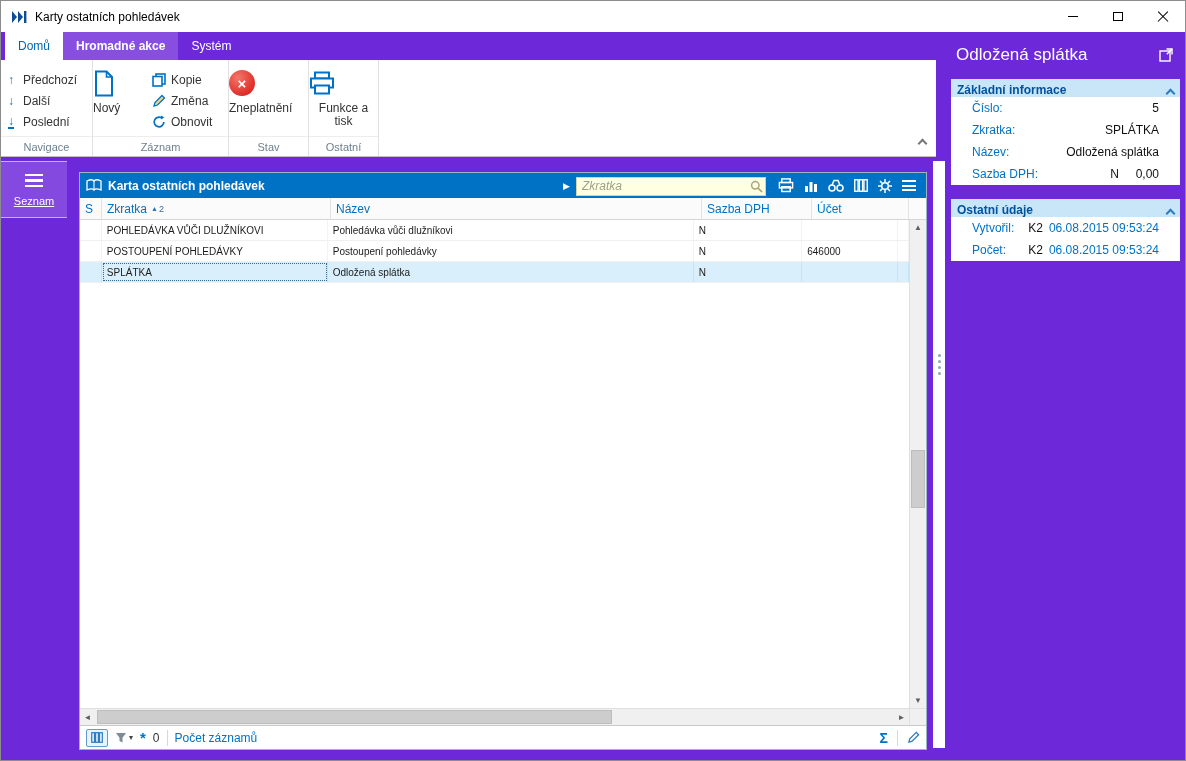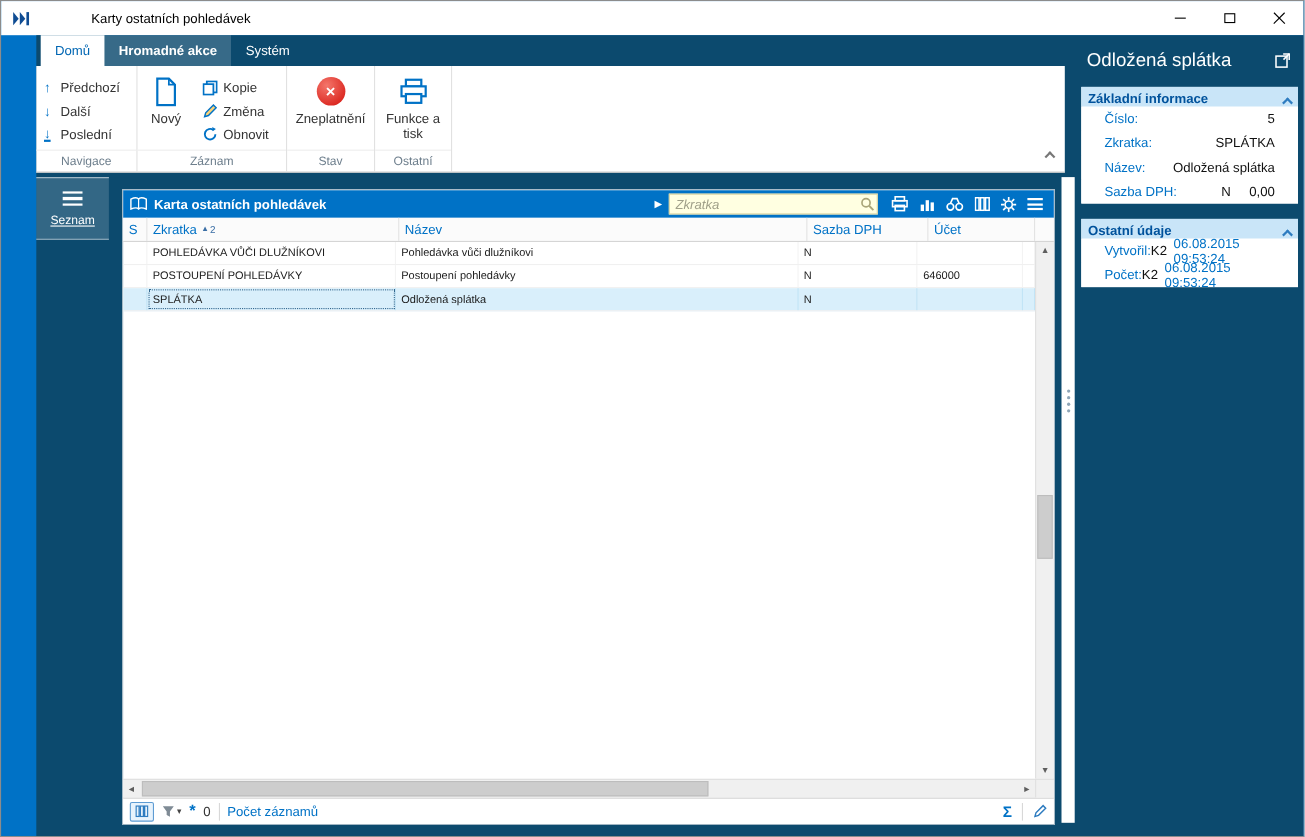--- a/index.html
+++ b/index.html
@@ -1,52 +1,52 @@
 <!DOCTYPE html>
 <html lang="cs"><head>
 <meta charset="utf-8">
 <style>
   * { box-sizing: border-box; }
   body { margin:0; background:#fff; font-family:"Liberation Sans","DejaVu Sans",sans-serif; }
   .win { position:relative; width:1186px; height:761px; border:1px solid #8C8C8C; background:#0072C6; overflow:hidden; }
 
   
-  .titlebar { position:absolute; top:0; left:0; right:0; height:31px; background:#fff; display:flex; align-items:center;gap:48px; }
+  .titlebar { position:absolute; top:0; left:0; right:0; height:31px; background:#fff; display:flex; align-items:center; }
   .appicon { margin-left:10px; display:flex; }
   .wtitle { margin-left:8px; font-size:12px; color:#000; }
   .wbtns { margin-left:auto; display:flex; height:100%; }
   .wbtn { width:45px; height:100%; display:flex; align-items:center; justify-content:center; cursor:pointer; }
   .g-min { width:10px; height:1px; background:#000; }
   .g-max { width:10px; height:9px; border:1px solid #000; }
   .g-close { position:relative; width:12px; height:12px; }
   .g-close::before,.g-close::after { content:""; position:absolute; left:-1px; top:5.4px; width:14px; height:1.3px; background:#000; }
   .g-close::before { transform:rotate(45deg); } .g-close::after { transform:rotate(-45deg); }
 
   
-  .workspace { position:absolute; top:31px; left:0; right:0; bottom:0; background:#0c4a6e;margin-left:32px; }
+  .workspace { position:absolute; top:31px; left:0; right:0; bottom:0; background:#6d28d9; }
 
   
   .tabs { position:absolute; top:0; left:4px; height:28px; display:flex; }
   .tab { padding:0 13px; font-size:12px; color:#fff; display:flex; align-items:center; cursor:pointer; }
   .tab.active { background:#fff; color:#0066B3; }
   .tab.hl { background:rgba(255,255,255,.18); font-weight:bold; }
 
   
   .ribbon { position:absolute; top:28px; left:0; width:935px; height:97px; background:#fff; border-bottom:1px solid #BFBFBF; display:flex; }
   .rgroup { position:relative; height:100%; border-right:1px solid #E1E1E1; }
   .rgroup::before { content:""; position:absolute; left:0; right:0; bottom:19px; border-top:1px solid #EDEDED; }
   .glabel { position:absolute; left:0; right:0; bottom:3px; text-align:center; font-size:11px; color:#6E7F8D; }
   .g-nav { width:92px; } .g-zaz { width:136px; display:flex; } .g-stav { width:80px; } .g-ost { width:70px; }
   .g-fill { flex:1; border-right:none; } .g-fill::before { display:none; }
   .nav-items, .small-col { padding-top:9px; }
   .nav-item, .small-item { display:flex; align-items:center; height:21px; padding:0 7px; font-size:12px; color:#333; cursor:pointer; white-space:nowrap; }
   .aicon { color:#0072C6; font-weight:bold; width:15px; font-size:12px; flex:none; }
   .aicon .underl { display:inline-block; border-bottom:2px solid #0072C6; line-height:11px; }
   .small-item svg { margin-right:5px; flex:none; }
-  .bigbtn { padding-top:7px; display:flex; flex-direction:column; align-items:center; font-size:12px; color:#333; text-align:center; cursor:pointer; line-height:13px; }
+  .bigbtn { padding-top:7px; display:flex; flex-direction:column; align-items:flex-start; font-size:12px; color:#333; text-align:center; cursor:pointer; line-height:13px; }
   .bigbtn .bicon { height:32px; display:flex; align-items:center; justify-content:center; margin-bottom:3px; }
   .g-zaz .bigbtn { width:52px; }
   .g-stav .bigbtn, .g-ost .bigbtn { width:100%; }
   .redx { width:26px; height:26px; border-radius:50%; background:radial-gradient(circle at 35% 30%, #F4766B, #DC2A23 75%); color:#fff; display:flex; align-items:center; justify-content:center; font-size:15px; font-weight:bold; }
   .redx::before { content:"\00D7"; }
   .chev { display:inline-block; width:7px; height:7px; border-left:2px solid #777; border-top:2px solid #777; transform:rotate(45deg); }
   .ribbon-collapse { position:absolute; right:10px; bottom:5px; cursor:pointer; }
 
   
   .sidebar { position:absolute; top:129px; left:0; width:66px; }

